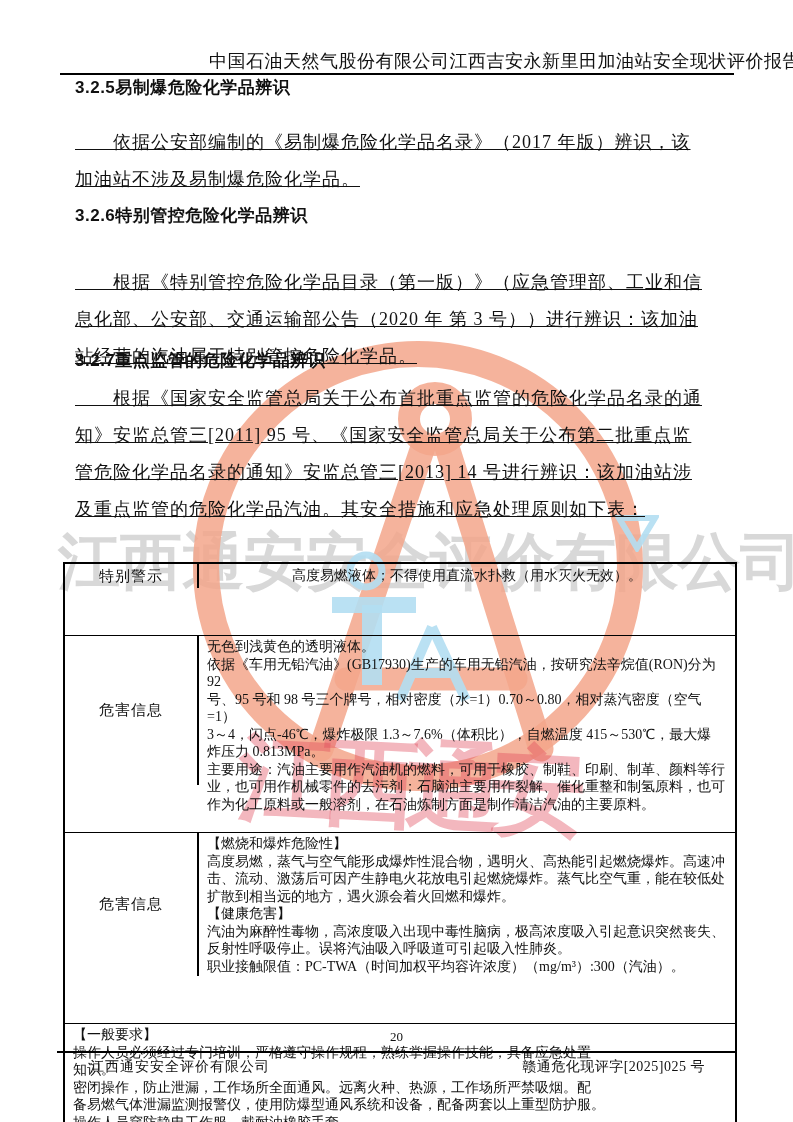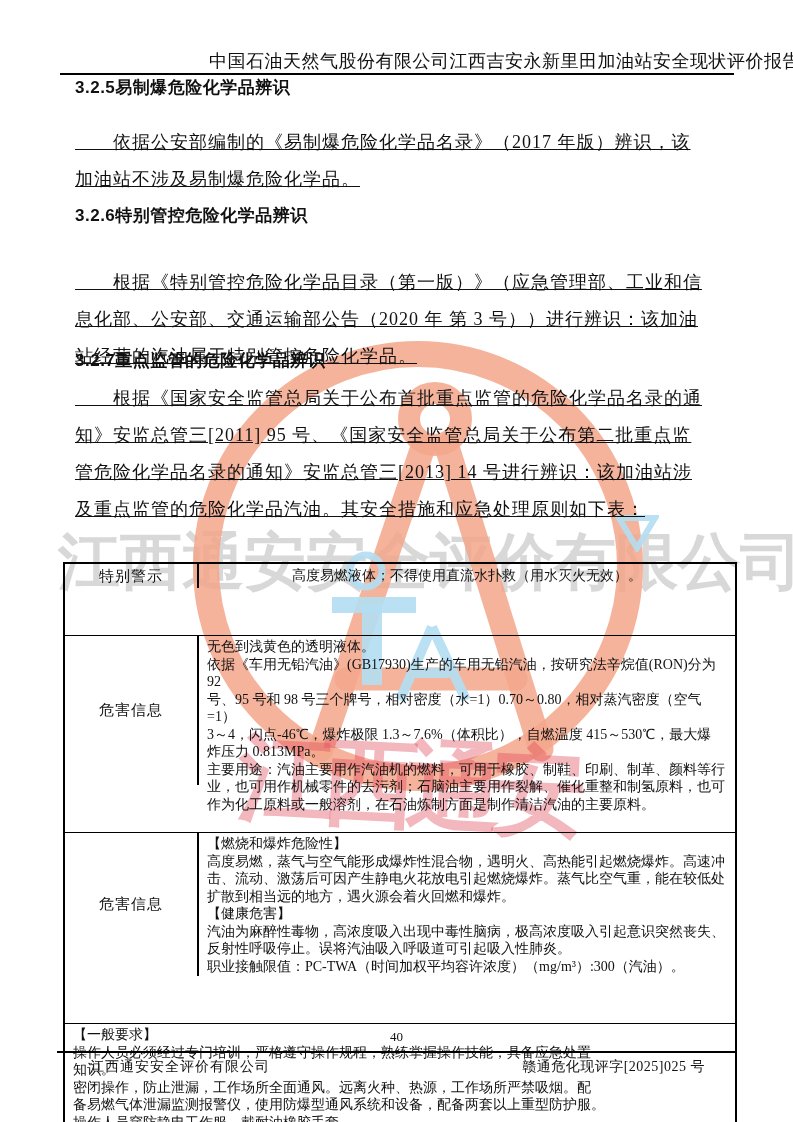--- a/index.html
+++ b/index.html
@@ -146,18 +146,18 @@
 操作人员必须经过专门培训，严格遵守操作规程，熟练掌握操作技能，具备应急处置
 知识。
 密闭操作，防止泄漏，工作场所全面通风。远离火种、热源，工作场所严禁吸烟。配
 备易燃气体泄漏监测报警仪，使用防爆型通风系统和设备，配备两套以上重型防护服。
 操作人员穿防静电工作服，戴耐油橡胶手套。
 储罐等容器和设备应设置液位计、温度计，并应装有带液位、温度远传记录和报警功
 能的安全装置。</div>
     </div>
   </div>
 
-  <div class="content-el page-number">40</div>
+  <div class="content-el page-number">20</div>
   <div class="content-el footer-rule"></div>
   <div class="content-el footer-left">江西通安安全评价有限公司</div>
   <div class="content-el footer-right">赣通危化现评字[2025]025 号</div>
 
 </div>
 
 </body></html>

